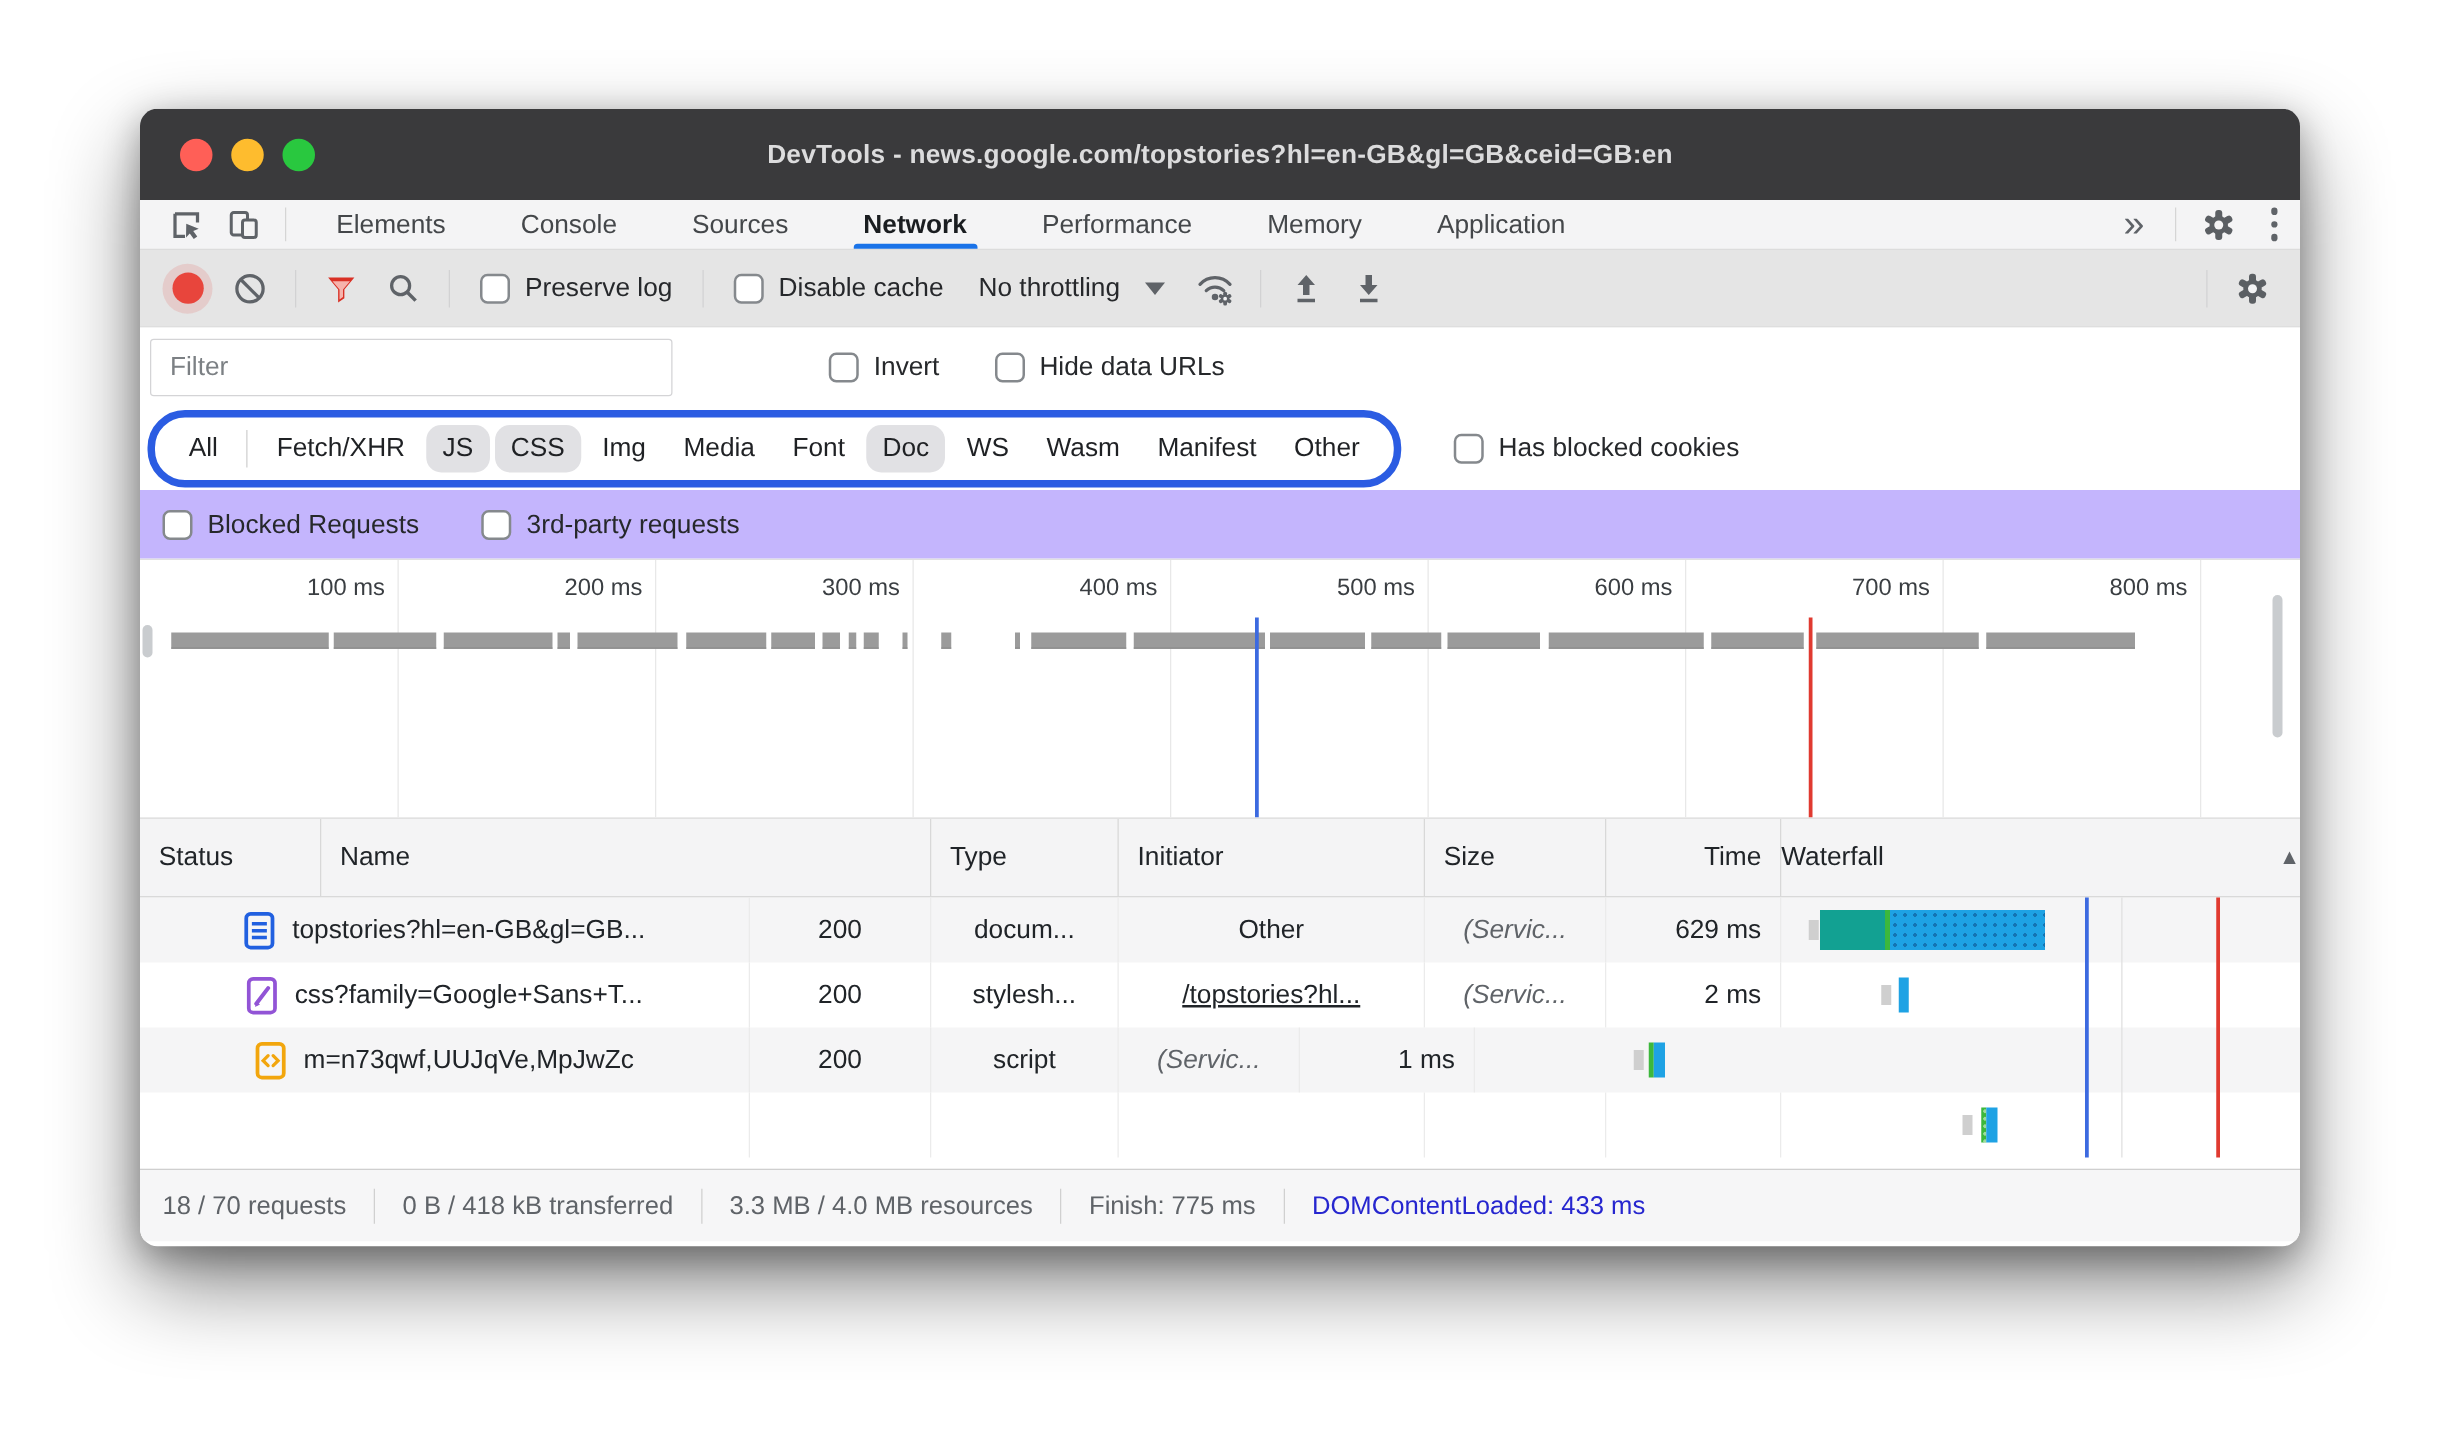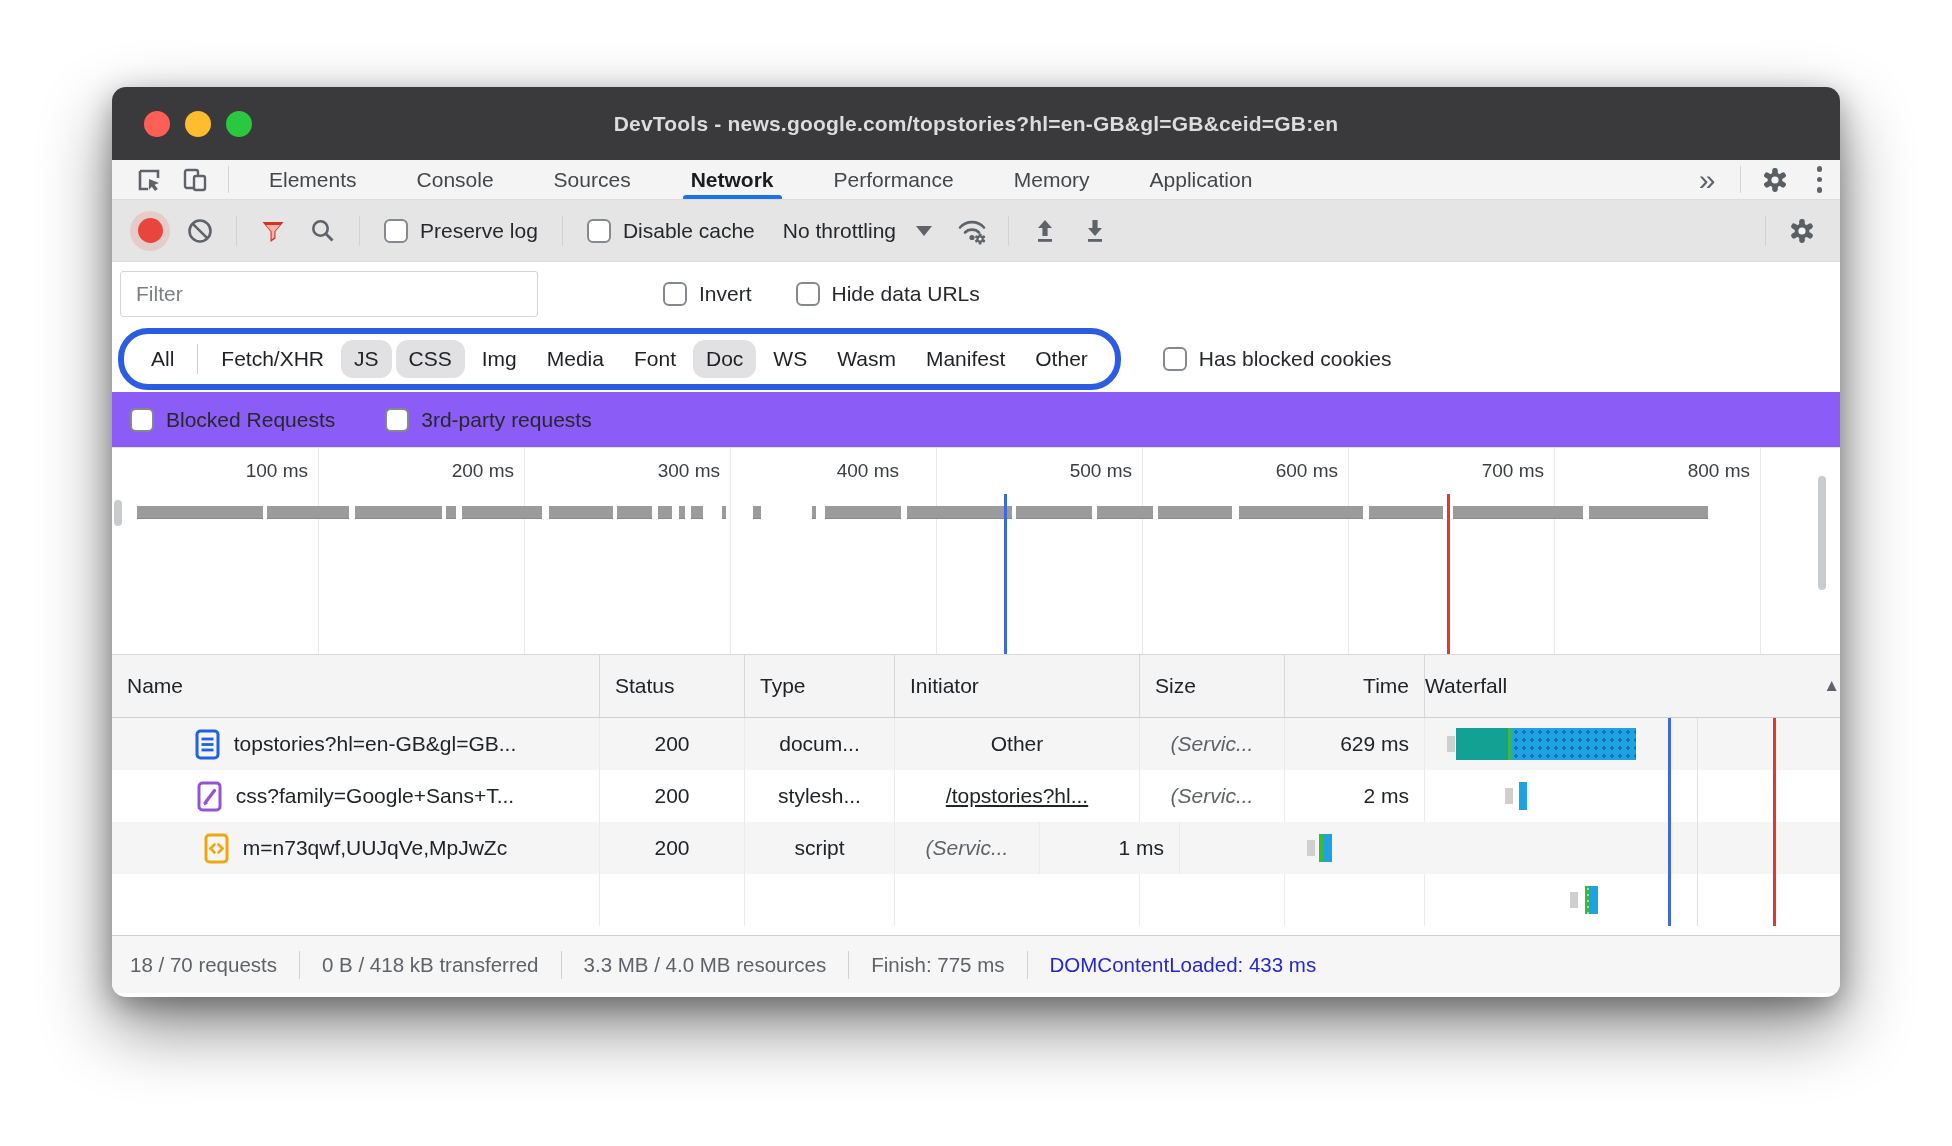--- a/index.html
+++ b/index.html
@@ -46,21 +46,21 @@
   .filterrow { height:63px; background:#fff; display:flex; align-items:center; padding:0 8px; }
   .filter-input { width:418px; height:46px; border:1px solid #d4d4d6; border-radius:3px; background:#fff;
                   font-size:21px; color:#1f2124; padding:0 15px; font-family:"Liberation Sans",sans-serif; outline:none; }
   .filter-input::placeholder { color:#7c8084; }
   .pillsrow { height:67px; background:#fff; display:flex; align-items:center; padding:0 6px; }
   .pillring { display:flex; align-items:center; border:6px solid #2b5ce2; border-radius:30px;
               height:62px; padding:0 14px; gap:4px; }
   .pill { font-size:21px; color:#1f2124; padding:7px 13px; border-radius:12px; white-space:nowrap; }
   .pill.sel { background:#e1e1e4; }
   .pill-div { width:1px; height:30px; background:#cfcfcf; margin:0 6px; }
-  .checksrow { height:55px; background:#8b5cf6; display:flex; align-items:center; padding:0 8px; gap:30px; }
+  .checksrow { height:55px; background:#c4b5fd; display:flex; align-items:center; padding:0 8px; gap:30px; }
   
   .timeline { position:relative; height:208px; background:#fff; border-top:1px solid #e0e0e0;
               border-bottom:1px solid #d8d8d8; overflow:hidden; }
   .grid { position:absolute; top:0; bottom:0; width:1px; background:#e8e8e8; }
   .ticklabel { position:absolute; top:12px; width:130px; text-align:right; font-size:19px; color:#3a3e42; }
   .bandseg { position:absolute; top:58px; height:13px; background:#9b9b9b; border-bottom:1px solid #8a8a8a; }
   .tl-line { position:absolute; top:46px; bottom:0; width:3px; }
   .tl-handle { position:absolute; width:8px; border-radius:4px; background:#c9cccf; }
   
   .thead { height:63px; background:#f4f4f5; border-bottom:1px solid #cfcfcf; display:flex; }
@@ -272,21 +272,21 @@
   </div>
 
   <div class="timeline" id="timeline">
       <div class="grid" style="left: 206px;"></div>
       <div class="ticklabel" style="left: 66px;">100 ms</div>
       <div class="grid" style="left: 412px;"></div>
       <div class="ticklabel" style="left: 272px;">200 ms</div>
       <div class="grid" style="left: 618px;"></div>
       <div class="ticklabel" style="left: 478px;">300 ms</div>
       <div class="grid" style="left: 824px;"></div>
-      <div class="ticklabel" style="left: 657px;">400 ms</div>
+      <div class="ticklabel" style="left: 684px;">400 ms</div>
       <div class="grid" style="left: 1030px;"></div>
       <div class="ticklabel" style="left: 890px;">500 ms</div>
       <div class="grid" style="left: 1236px;"></div>
       <div class="ticklabel" style="left: 1096px;">600 ms</div>
       <div class="grid" style="left: 1442px;"></div>
       <div class="ticklabel" style="left: 1302px;">700 ms</div>
       <div class="grid" style="left: 1648px;"></div>
       <div class="ticklabel" style="left: 1508px;">800 ms</div>
       <div class="bandseg" style="left: 25px; width: 126px;"></div>
       <div class="bandseg" style="left: 155px; width: 82px;"></div>
@@ -310,25 +310,25 @@
       <div class="bandseg" style="left: 1257px; width: 74px;"></div>
       <div class="bandseg" style="left: 1341px; width: 130px;"></div>
       <div class="bandseg" style="left: 1477px; width: 119px;"></div>
       <div class="tl-line" style="left: 892px; background: rgb(60, 106, 224);"></div>
       <div class="tl-line" style="left: 1335px; background: rgb(224, 58, 48);"></div>
       <div class="tl-handle" style="left: 2px; top: 52px; height: 26px;"></div>
       <div class="tl-handle" style="left: 1706px; top: 28px; height: 114px;"></div>
     </div>
 
   <div class="thead" id="thead">
+      <div class="th c-status">
+        <span>Status</span>
+      </div>
       <div class="th c-name">
         <span>Name</span>
-      </div>
-      <div class="th c-status">
-        <span>Status</span>
       </div>
       <div class="th c-type">
         <span>Type</span>
       </div>
       <div class="th c-init">
         <span>Initiator</span>
       </div>
       <div class="th c-size">
         <span>Size</span>
       </div>

